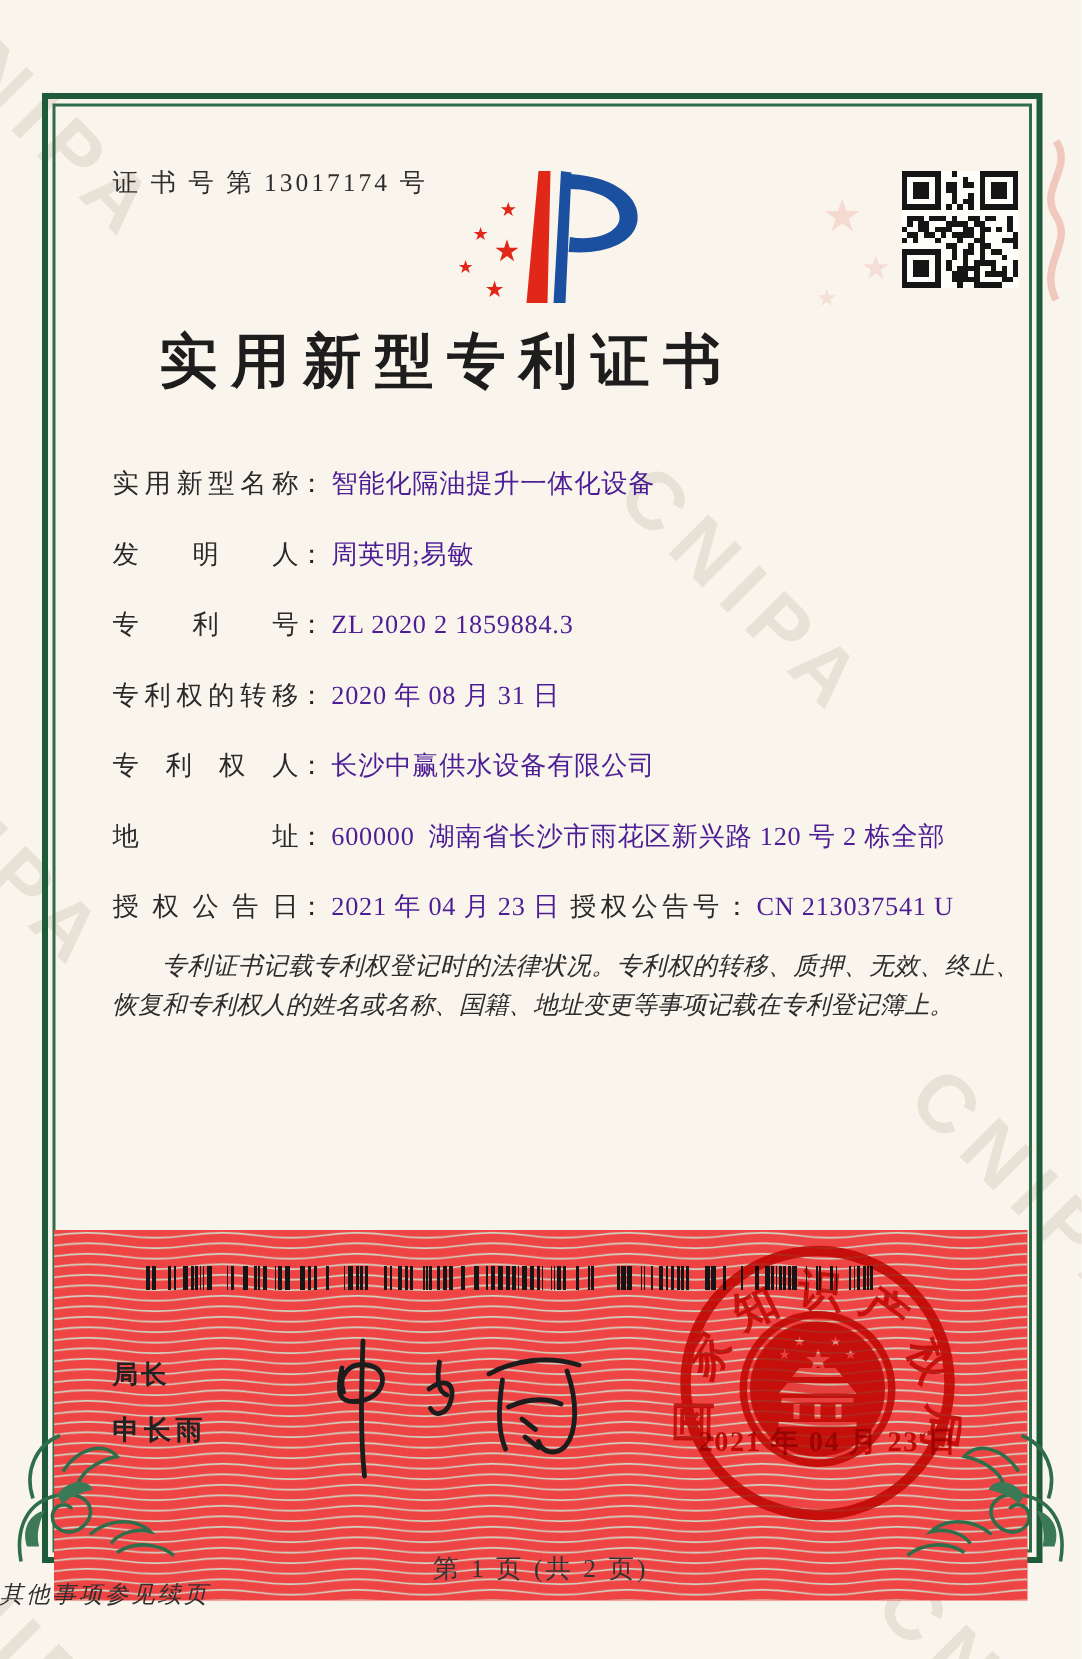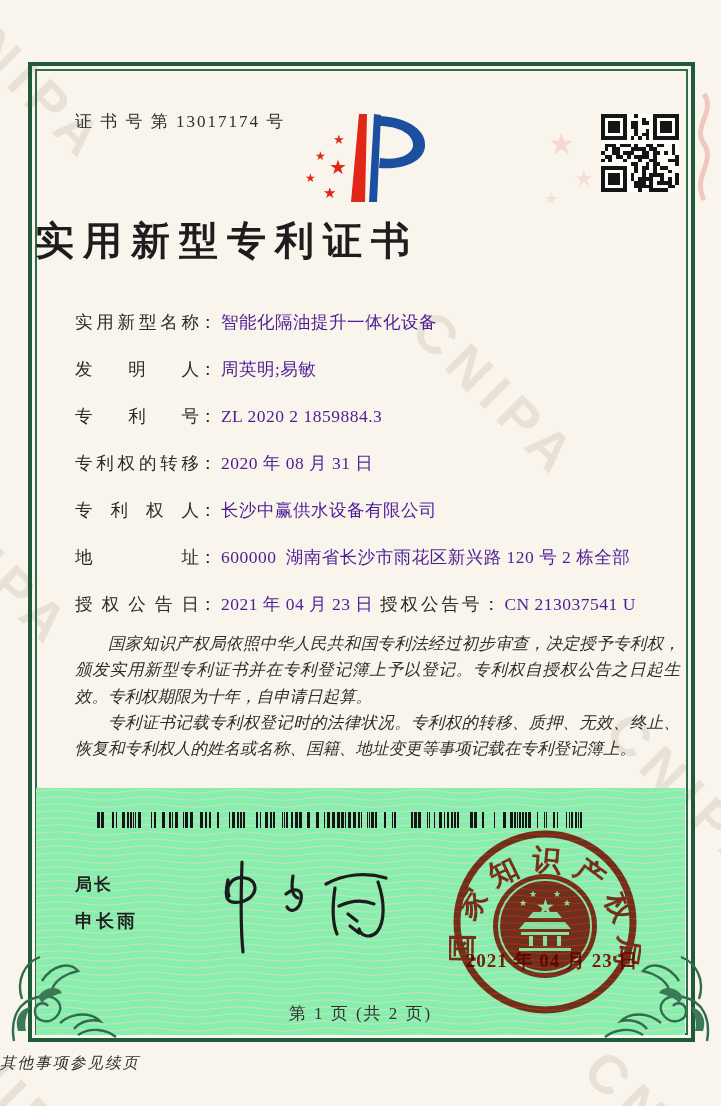--- a/index.html
+++ b/index.html
@@ -29,21 +29,21 @@
   
   .cert-no{
     position:absolute;left:75px;top:110px;z-index:2;
     font-size:17px;letter-spacing:2px;color:#2e2e2e;
   }
   .logo{position:absolute;left:293px;top:106px;width:148px;height:102px;z-index:2;}
   .qr{position:absolute;left:601px;top:114px;width:78px;height:78px;z-index:2;background:#fdfdf9;}
   .qr svg{width:100%;height:100%;display:block;shape-rendering:crispEdges;}
   .doc-title{
     position:absolute;left:35px;top:214px;width:526px;z-index:2;
-    font-size:39px;font-weight:bold;letter-spacing:9px;
+    text-align:center;font-size:39px;font-weight:bold;letter-spacing:9px;
     color:#1d1d1d;
   }
   
   .fields{position:absolute;left:75px;top:299px;width:606px;z-index:2;}
   .field-row{height:47px;line-height:47px;font-size:17.5px;white-space:nowrap;}
   .field-row.double{display:flex;}
   .pair1{width:305px;}
   .lbl{
     display:inline-block;width:124px;vertical-align:top;
     text-align:justify;text-align-last:justify;color:#2a2a2a;
@@ -53,22 +53,22 @@
   .val{letter-spacing:.5px;color:#4c1d95;}
   
   .body-text{
     position:absolute;left:75px;top:631px;width:605px;z-index:2;
     font-size:16.5px;line-height:26.3px;text-align:justify;
     font-style:italic;color:#2d2d2d;
   }
   .body-text p{margin:0;text-indent:2em;}
   
   .band{
-    position:absolute;left:36px;top:788px;width:649px;height:247px;
-    background:#86efac;z-index:1;overflow:hidden;
+    position:absolute;left:36px;top:820px;width:649px;height:247px;
+    background:#ef4444;z-index:1;overflow:hidden;
   }
   .band > svg.waves{position:absolute;inset:0;width:100%;height:100%;}
   .barcode{position:absolute;left:39px;top:24px;width:508px;height:16px;}
   .barcode svg{width:100%;height:100%;display:block;shape-rendering:crispEdges;}
   .sig-block{position:absolute;left:39px;top:88px;line-height:1;z-index:2;}
   .sig-title{font-size:17px;font-weight:600;letter-spacing:2px;color:#222;margin-bottom:19px;}
   .sig-name{font-size:18px;font-weight:700;letter-spacing:3px;color:#222;}
   .signature{position:absolute;left:162px;top:64px;width:200px;height:108px;z-index:2;}
   .page-indicator{
     position:absolute;left:0;top:214px;width:100%;text-align:center;
@@ -304,21 +304,20 @@
       <span class="val">2021 年 04 月 23 日</span>
     </span>
     <span>
       <span class="lbl2">授权公告号</span><span class="colon">：</span>
       <span class="val">CN 213037541 U</span>
     </span>
   </div>
 </div>
 
 <div class="body-text">
-  <p>国家知识产权局依照中华人民共和国专利法经过初步审查，决定授予专利权，颁发实用新型专利证书并在专利登记簿上予以登记。专利权自授权公告之日起生效。专利权期限为十年，自申请日起算。</p>
   <p>专利证书记载专利权登记时的法律状况。专利权的转移、质押、无效、终止、恢复和专利权人的姓名或名称、国籍、地址变更等事项记载在专利登记簿上。</p>
 </div>
 
 <div class="band">
   <svg class="waves">
     <defs>
       <pattern id="wavep" width="90" height="7" patternUnits="userSpaceOnUse">
         <path d="M0 3.5 Q 22 0.2, 45 3.5 T 90 3.5" fill="none" stroke="#cfdcc9" stroke-width="1"></path>
       </pattern>
     </defs>

